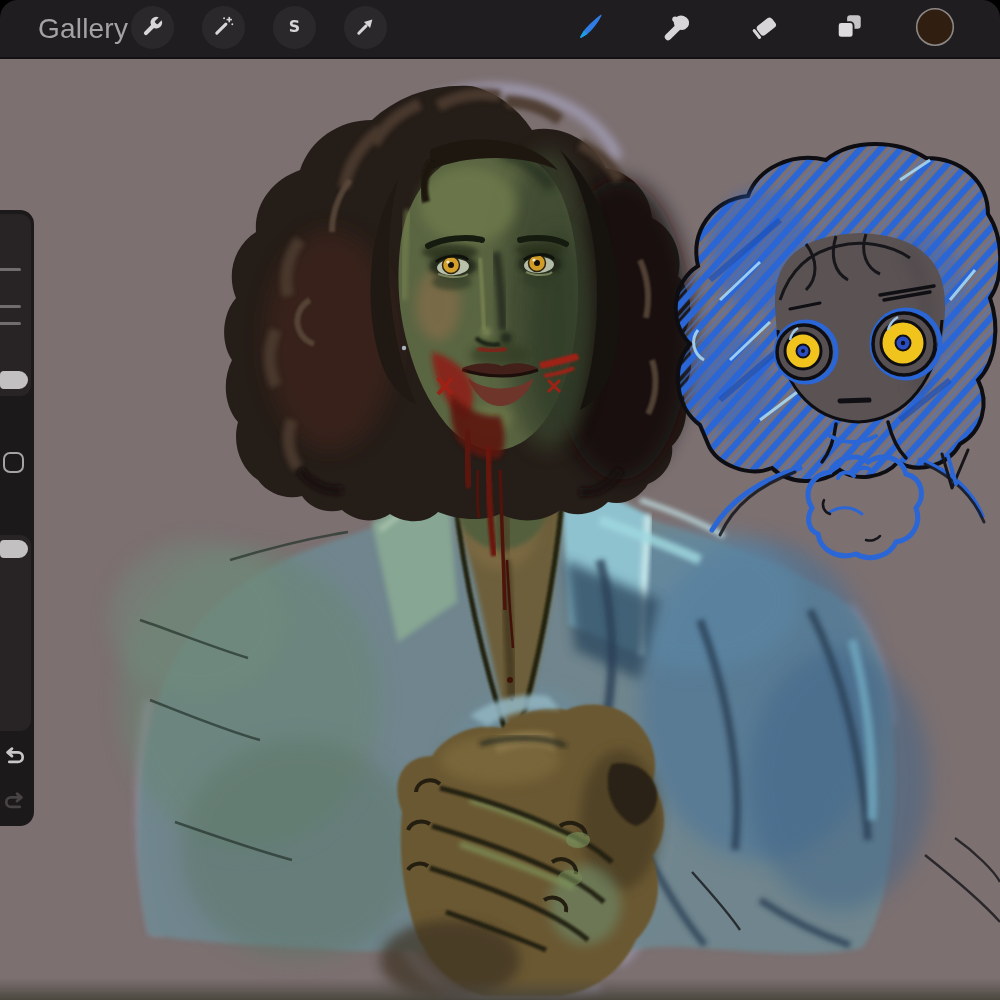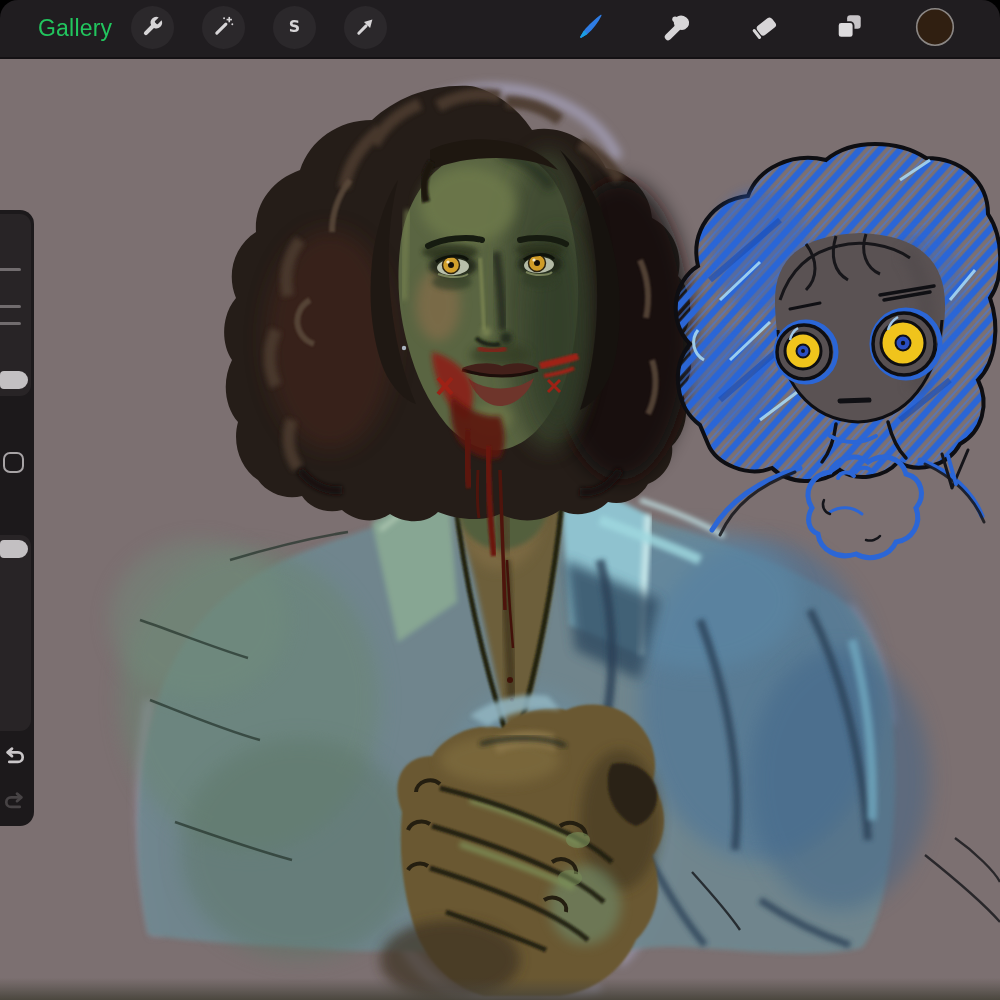--- a/index.html
+++ b/index.html
@@ -1,20 +1,20 @@
 <!DOCTYPE html>
 <html><head>
 <meta charset="utf-8">
 <style>
   html,body{margin:0;padding:0;background:#000;}
   .screen{position:relative;width:1000px;height:1000px;background:#000;border-radius:18px 18px 0 0;overflow:hidden;
           font-family:"Liberation Sans","DejaVu Sans",sans-serif;}
   
   .topbar{position:absolute;left:0;top:0;width:1000px;height:57px;background:#201d20;border-bottom:2px solid #141114;z-index:30;}
-  .gallery{position:absolute;left:38px;top:0;height:57px;line-height:57px;color:#22c55e;font-size:23px;letter-spacing:.2px;cursor:default;}
+  .gallery{position:absolute;left:38px;top:0;height:57px;line-height:57px;color:#a3a3a3;font-size:28px;letter-spacing:.2px;cursor:default;}
   .toolcircle{position:absolute;top:6px;width:43px;height:43px;border-radius:50%;background:#2b282b;border:none;padding:0;
               display:flex;align-items:center;justify-content:center;}
   .flaticon{position:absolute;top:6px;width:44px;height:44px;background:none;border:none;padding:0;
             display:flex;align-items:center;justify-content:center;}
   
   .sidebar{position:absolute;left:0;top:210px;width:34px;height:616px;background:#1c191b;border-radius:0 14px 14px 0;z-index:25;}
   .sb-section{position:absolute;left:0;width:31px;background:#282426;}
   .sb-sec1{top:4px;height:182px;border-radius:0 11px 11px 0;}
   .sb-sec2{top:325px;height:196px;border-radius:0 11px 11px 0;}
   .sb-tick{position:absolute;left:0;width:21px;height:3px;background:#716c6e;border-radius:0 3px 3px 0;}

